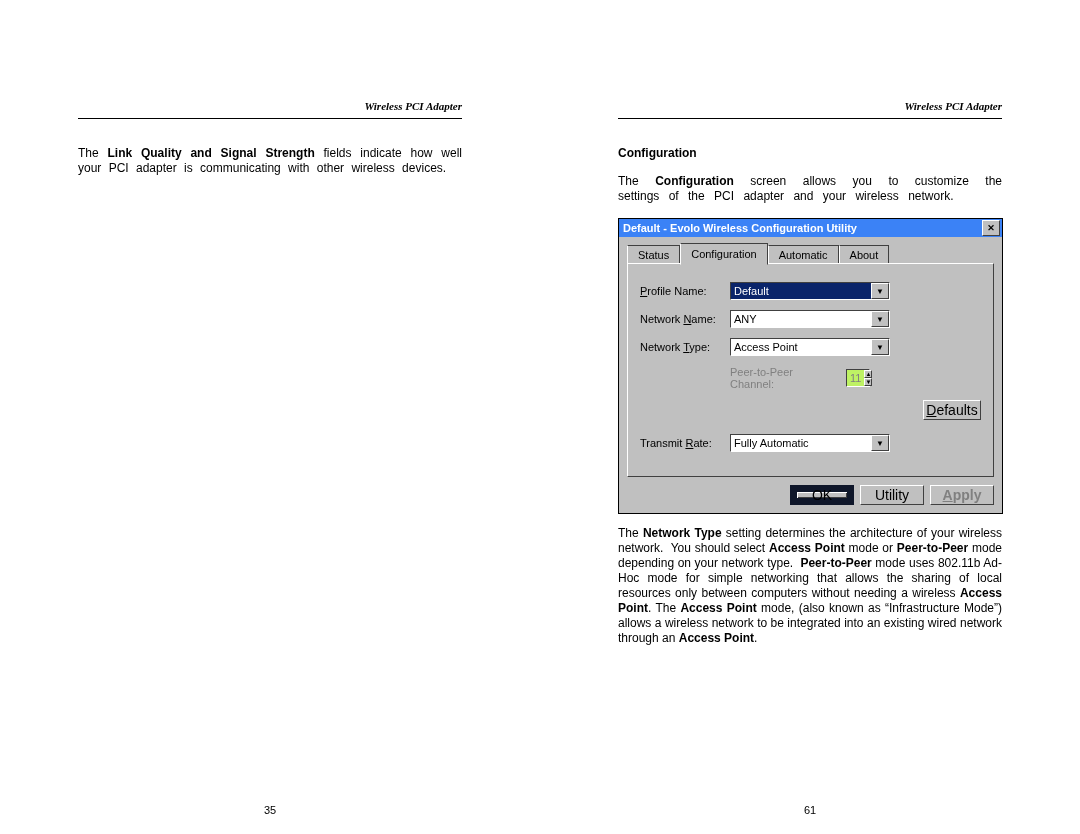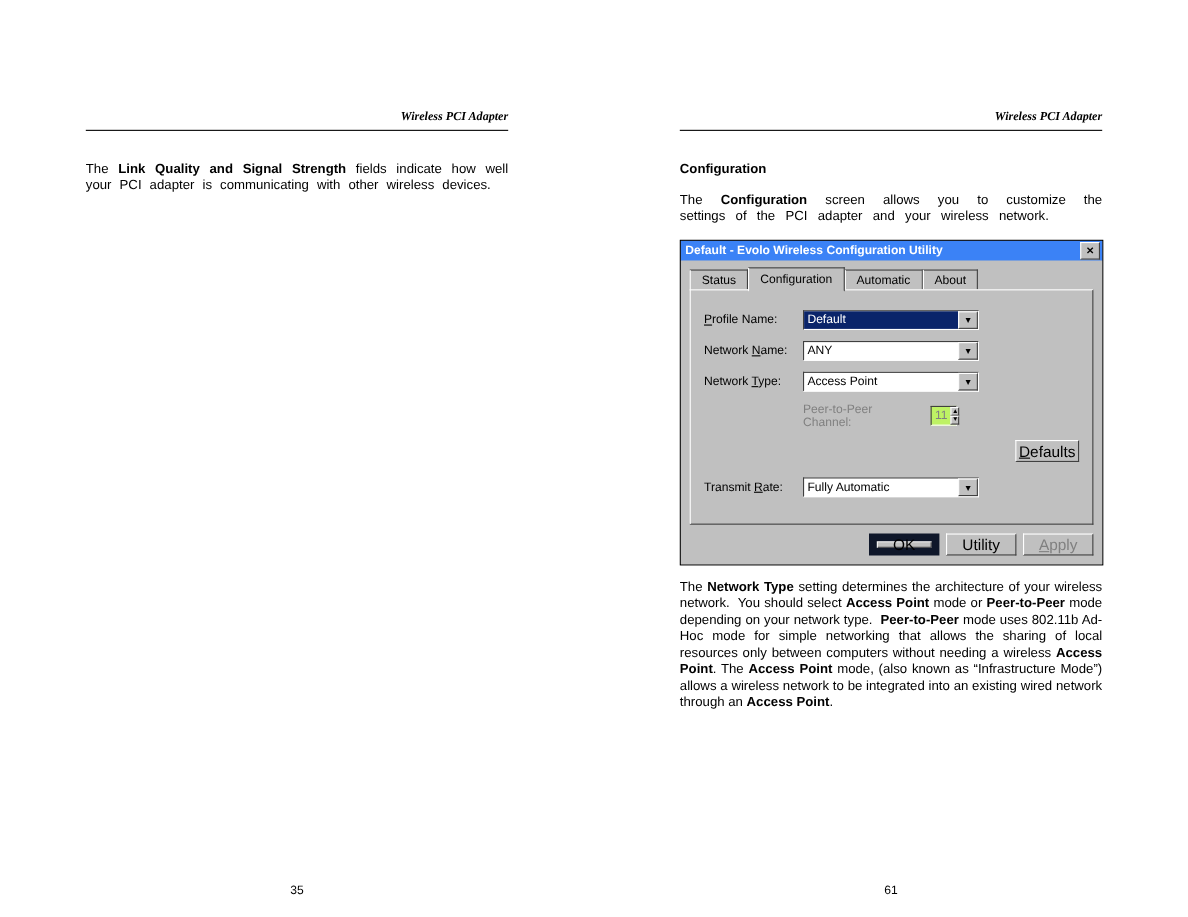--- a/index.html
+++ b/index.html
@@ -258,20 +258,21 @@
     align-items: center;
     justify-content: center;
     box-sizing: border-box;
   }
   .win-btn.default {
     border: 7px solid #0f172a;
     box-shadow: inset 1px 1px 0 #fff, inset -1px -1px 0 #404040;
   }
   .win-btn.disabled {
     color: #808080;
+    font-weight: bold;
   }
 
   .defaults-row {
     display: flex;
     justify-content: flex-end;
     margin-top: 6px;
     margin-bottom: 14px;
   }
 
   .dialog-actions {

